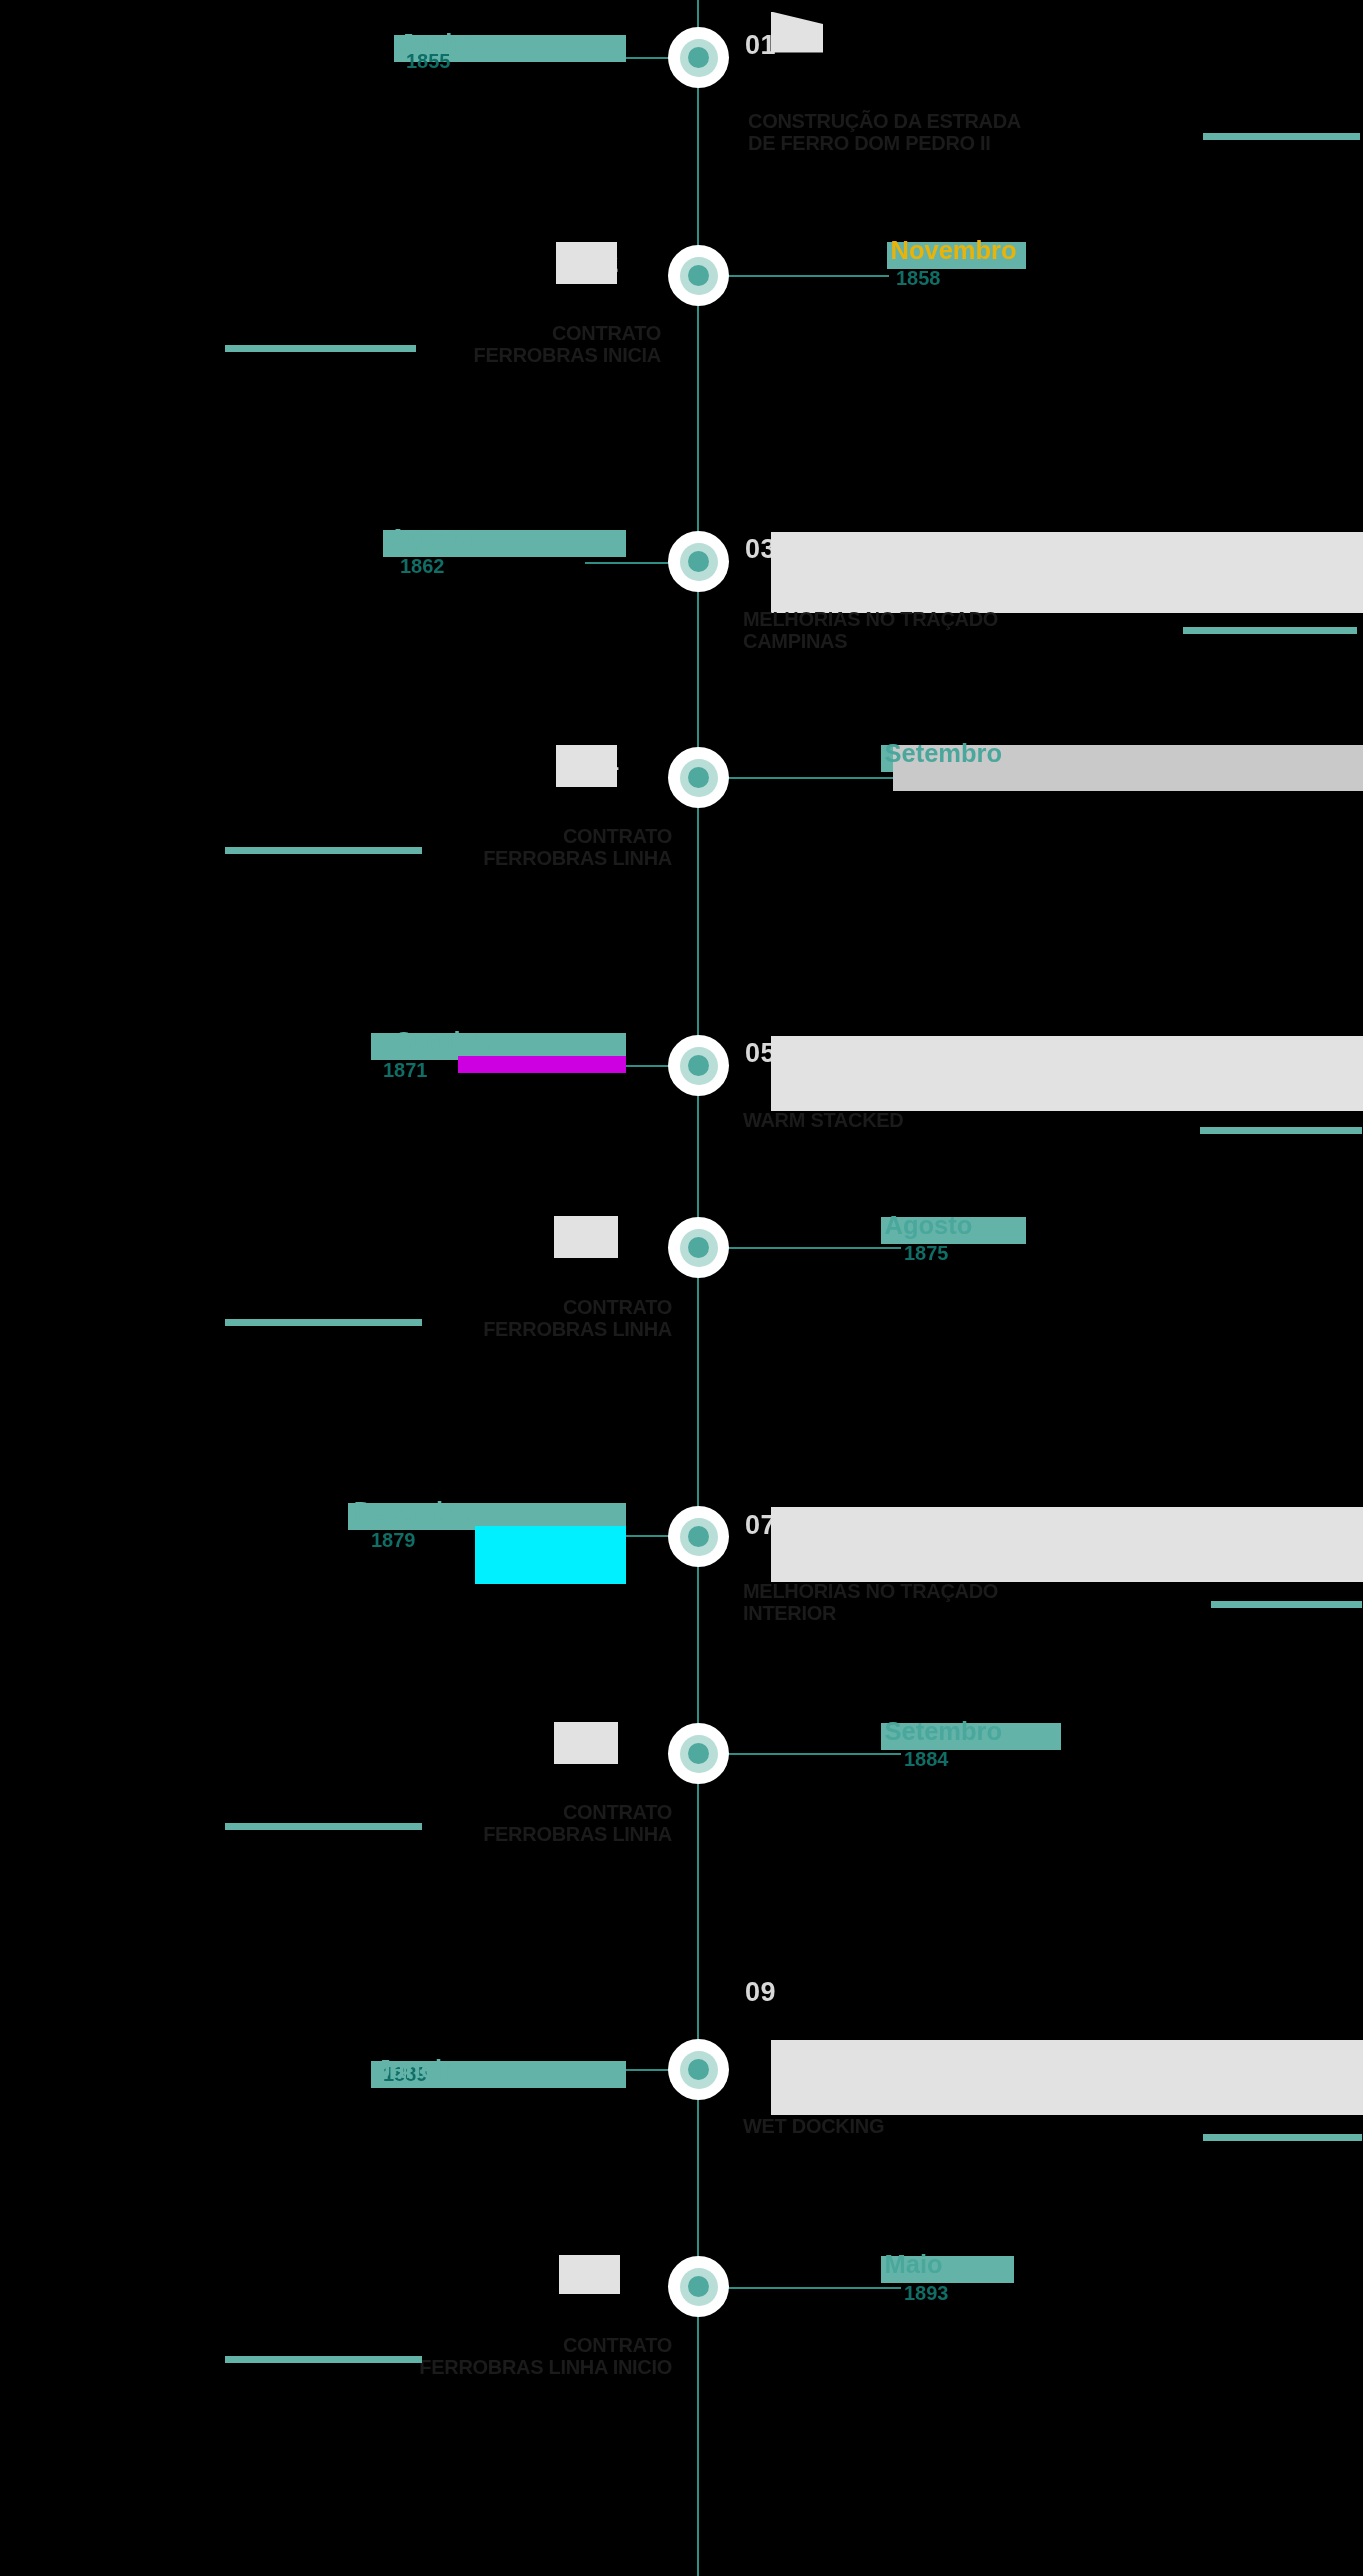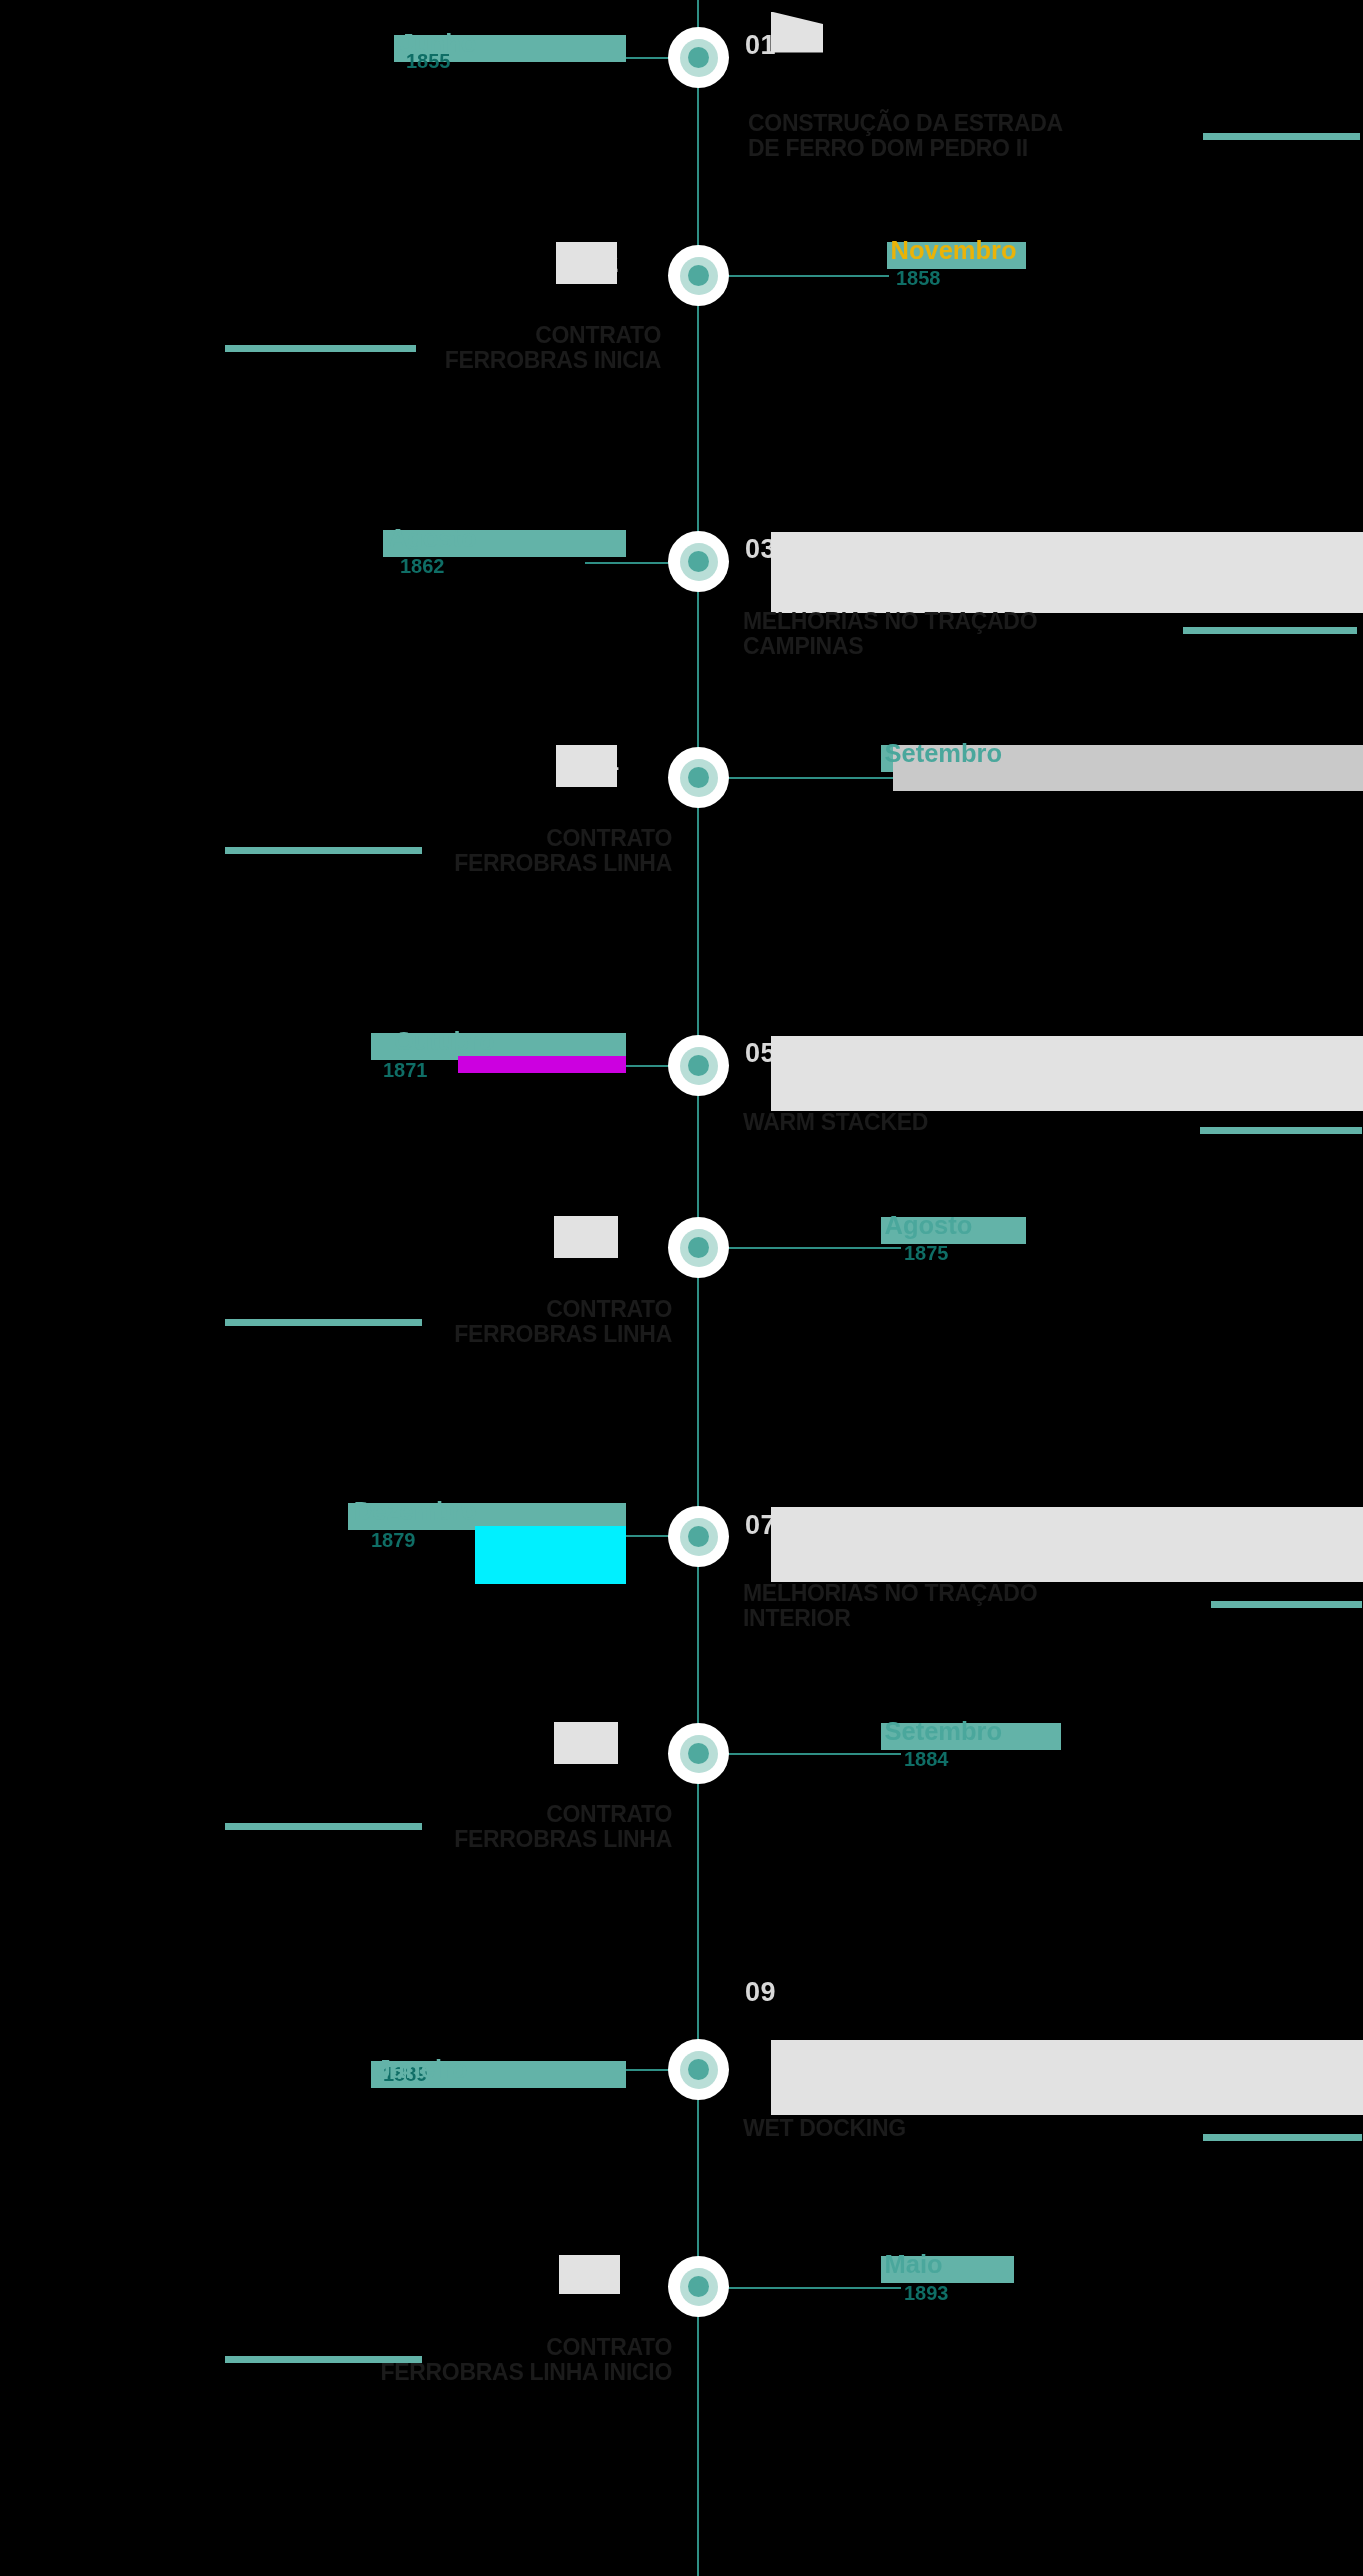--- a/index.html
+++ b/index.html
@@ -107,21 +107,21 @@
     font-size: 20px;
     font-weight: bold;
     color: #0f6e66;
     line-height: 1;
     white-space: nowrap;
   }
 
   
   .headline {
     position: absolute;
-    font-size: 23px;
+    font-size: 20px;
     font-weight: bold;
     color: #1b1b1b;
     line-height: 1.08;
     letter-spacing: -0.3px;
     white-space: pre-line;
   }
   .headline.lefttext {
     text-align: right;
   }
   .headline.righttext {

